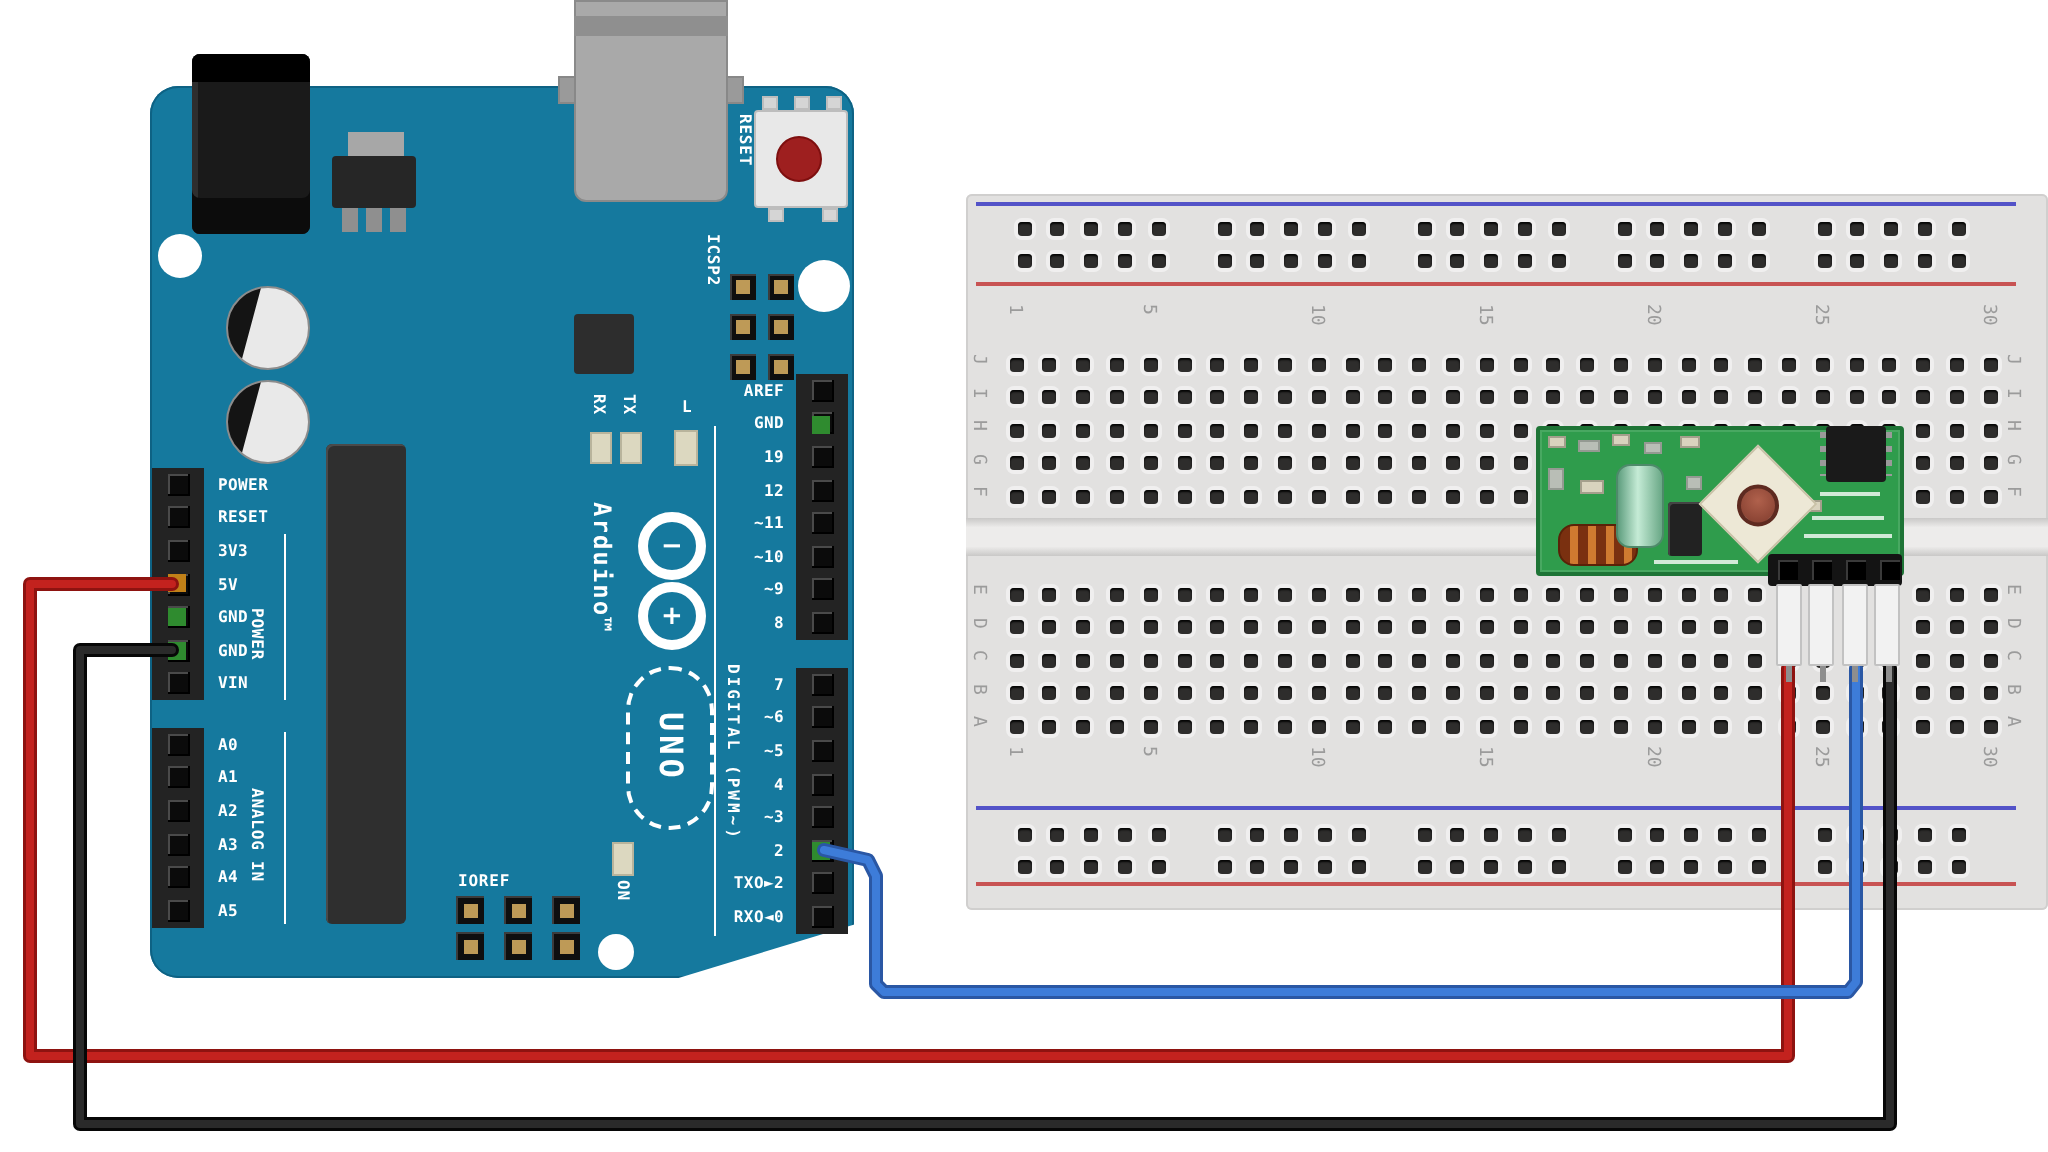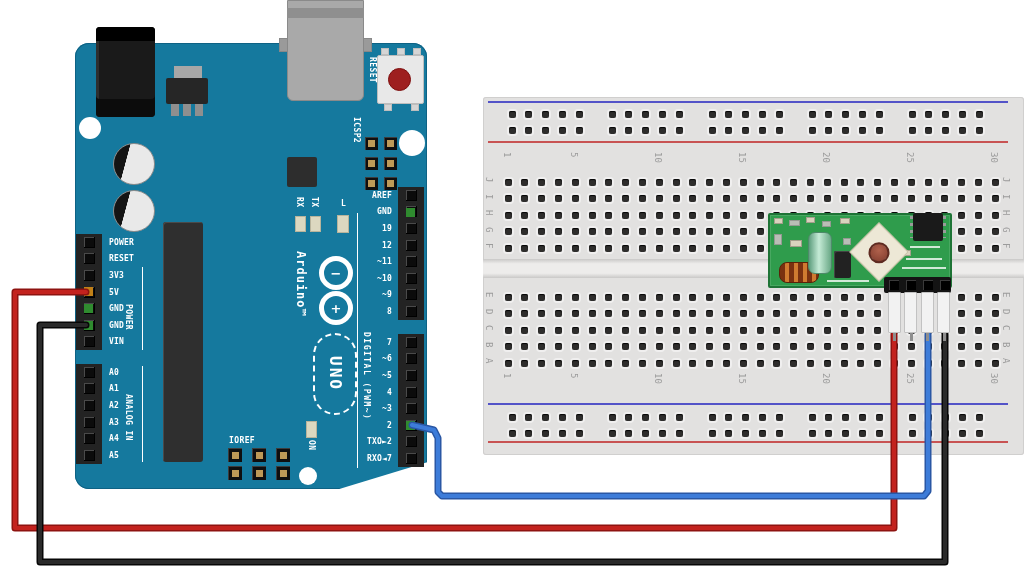--- a/index.html
+++ b/index.html
@@ -799,21 +799,21 @@
             <span class="pin-sq"></span>
           </div>
       </div>
         <div class="hdr-row">
         <span class="pin-label">TXO►2</span>
         <div class="pin-cell">
             <span class="pin-sq"></span>
           </div>
       </div>
         <div class="hdr-row">
-        <span class="pin-label">RXO◄7</span>
+        <span class="pin-label">RXO◄0</span>
         <div class="pin-cell">
             <span class="pin-sq"></span>
           </div>
       </div>
       </div>
 
     <div class="conn" style="left:84px;top:287px;background:#C08018"></div>
     <div class="conn" style="left:84px;top:304px;background:#2F8B2F"></div>
     <div class="conn" style="left:84px;top:321px;background:#2F8B2F"></div>
     <div class="conn" style="left:406px;top:208px;background:#2F8B2F"></div>

